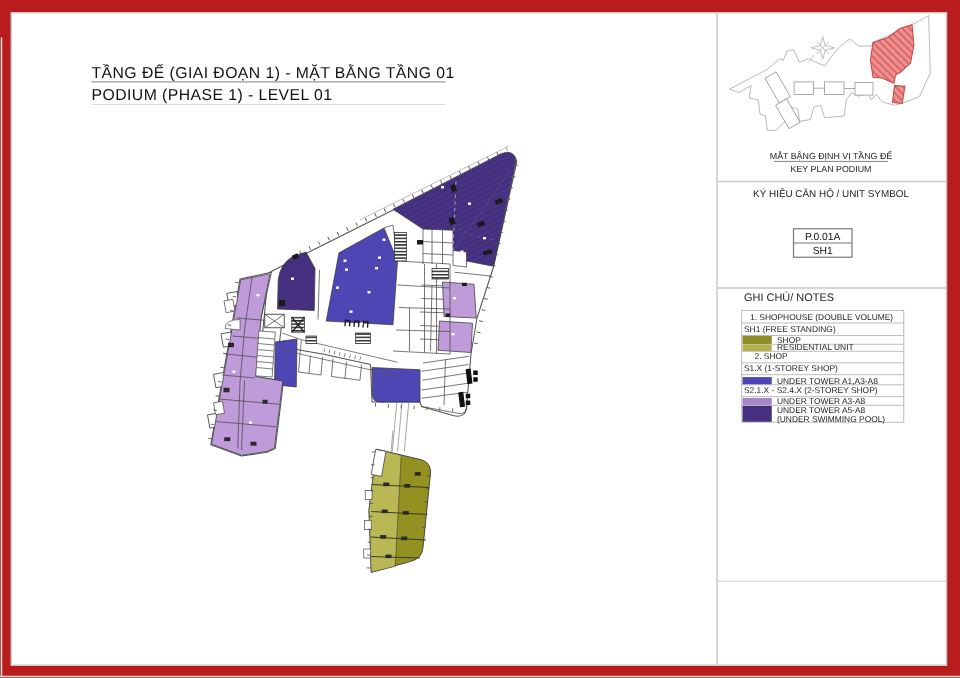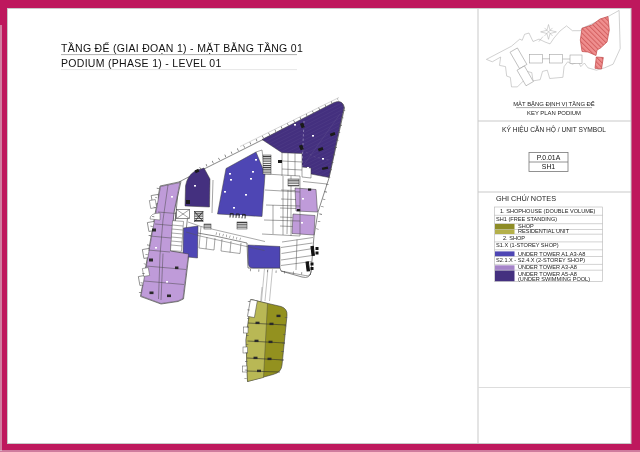--- a/index.html
+++ b/index.html
@@ -1,16 +1,16 @@
 <!DOCTYPE html>
 <html><head>
 <meta charset="utf-8">
 <style>
   html,body{margin:0;padding:0;background:#ffffff;}
-  #page{position:relative;width:640px;height:452px;background:#be185d;overflow:hidden;
+  #page{position:relative;width:640px;height:452px;background:#b91c1c;overflow:hidden;
         font-family:"Liberation Sans", sans-serif;}
   svg{position:absolute;left:0;top:0;}
   text{font-family:"Liberation Sans", sans-serif;}
 </style>
 </head>
 <body>
 <div id="page">
 <svg width="640" height="452" viewBox="0 0 640 452">
 <defs>
   <pattern id="stair" width="2.2" height="2.2" patternUnits="userSpaceOnUse" patternTransform="rotate(0)">

